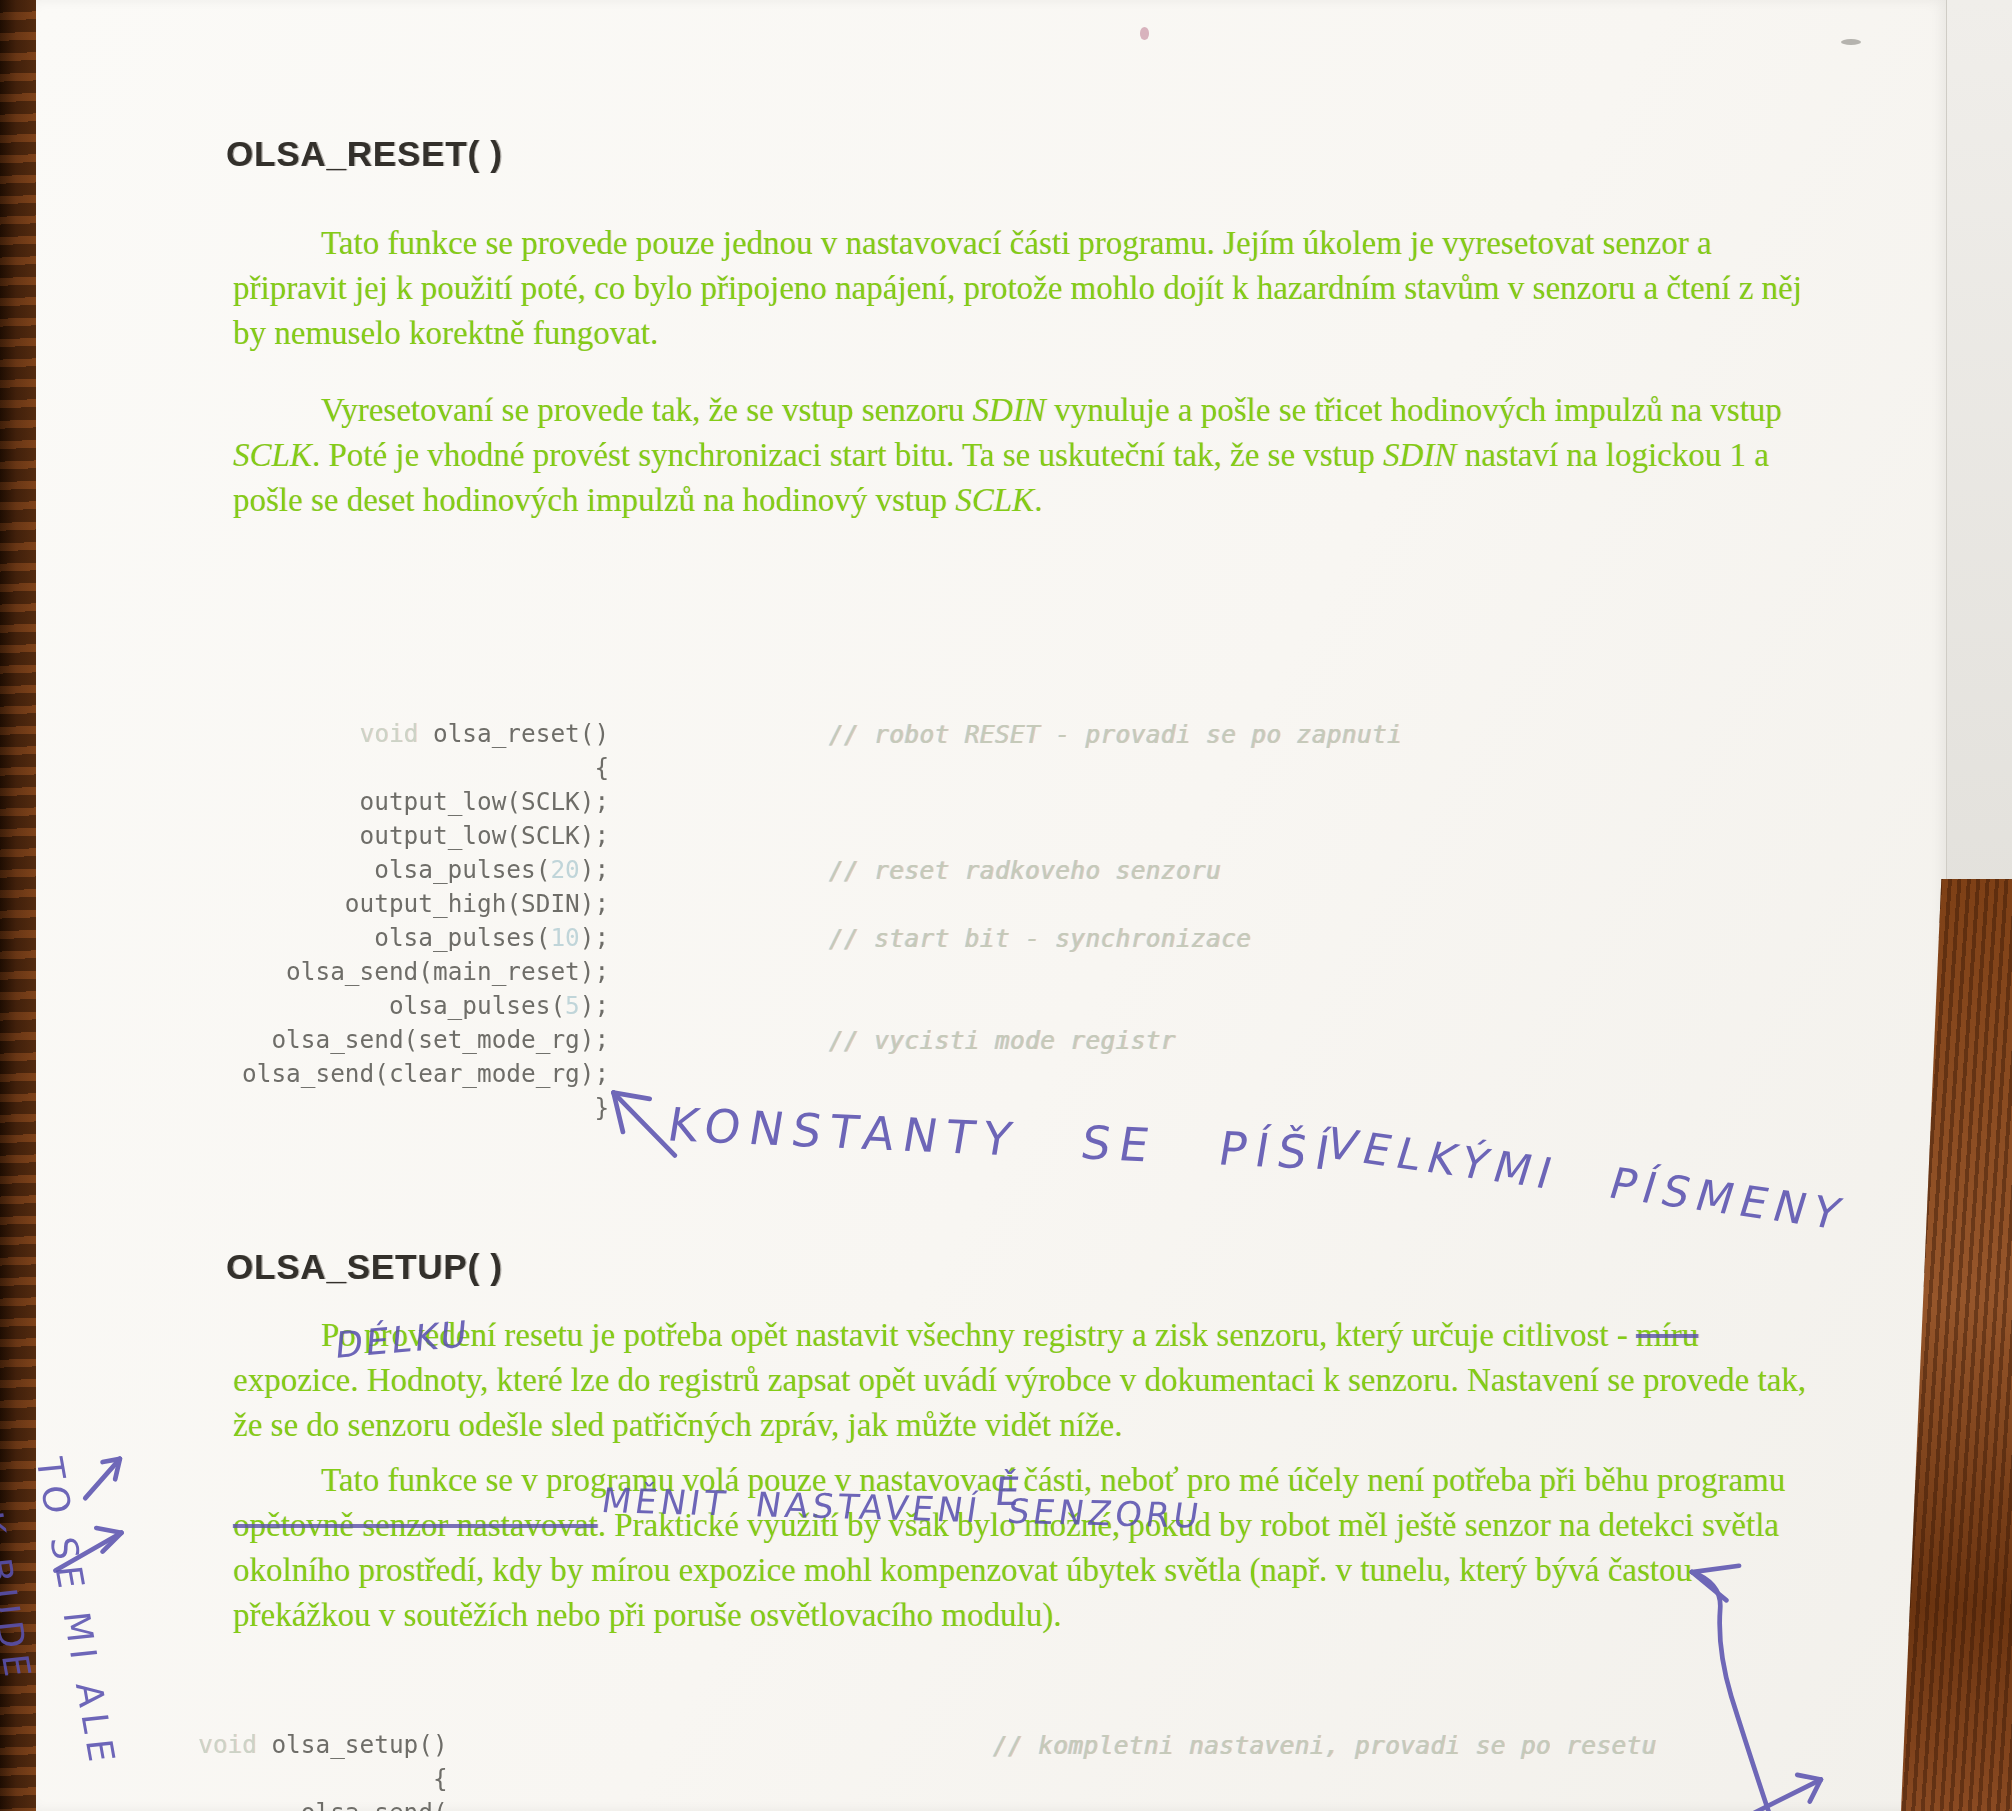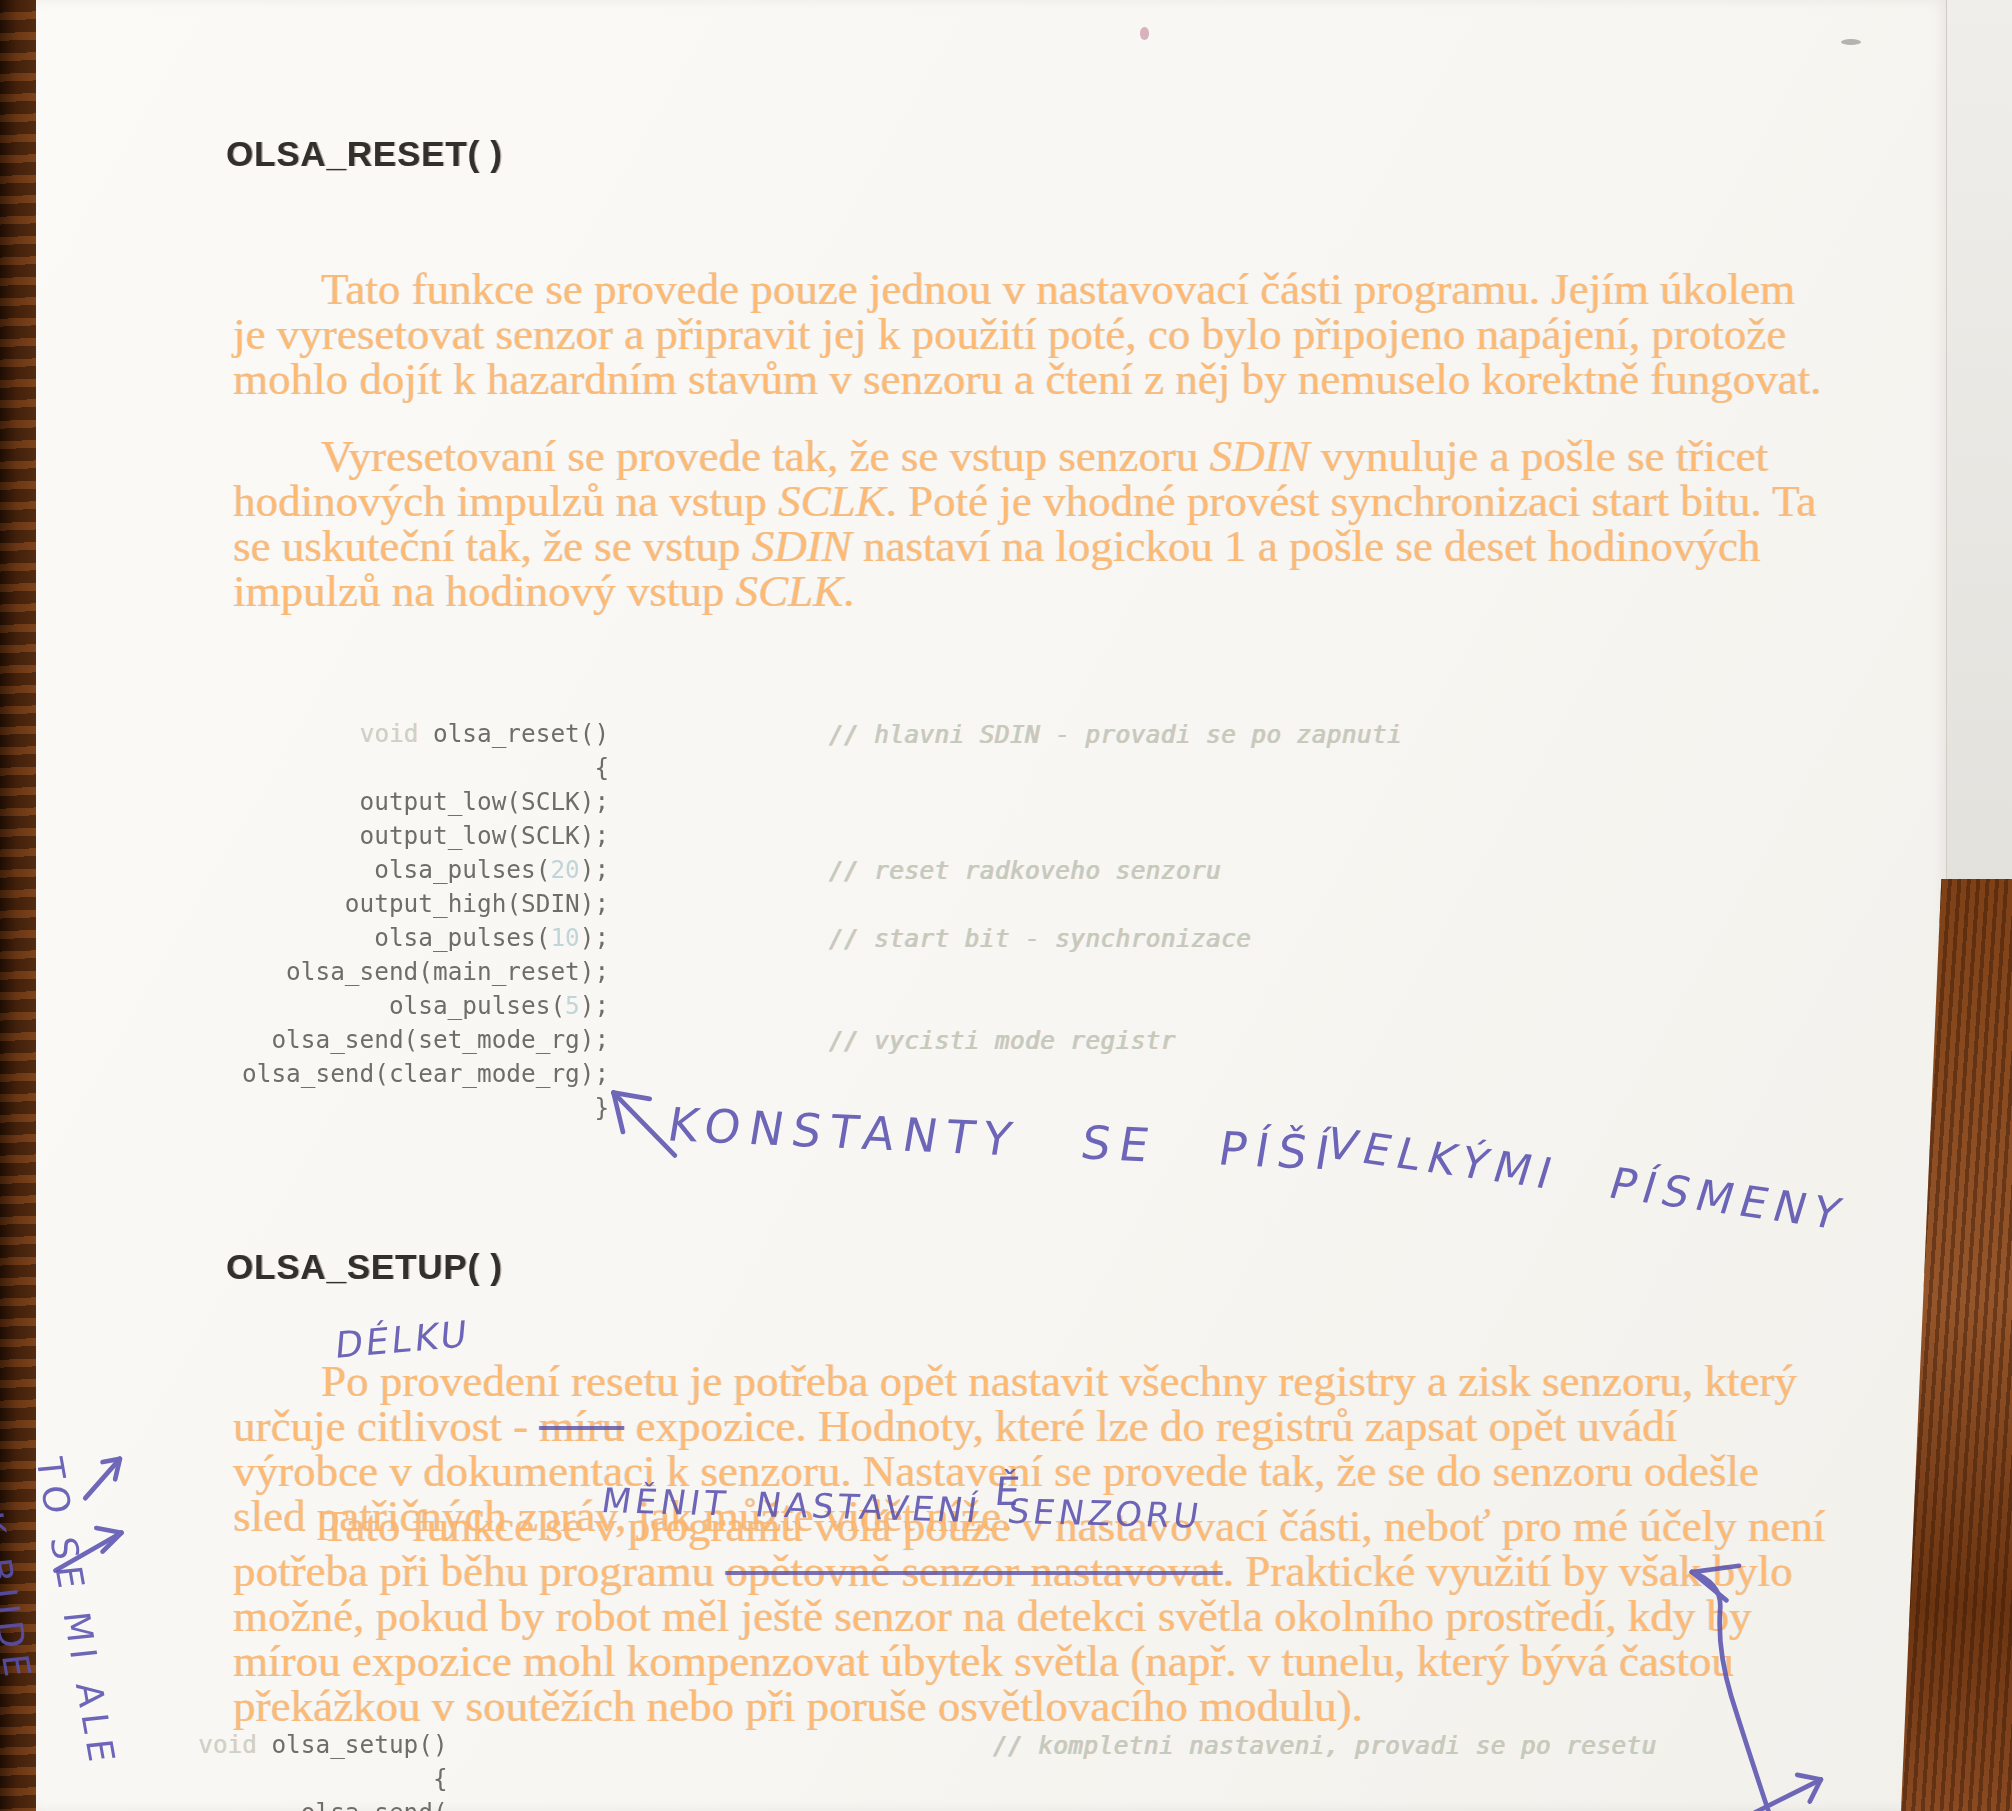--- a/index.html
+++ b/index.html
@@ -14,23 +14,23 @@
   .edge-strip{position:absolute;top:0;right:0;width:66px;height:904px;
       background:linear-gradient(180deg,#f0eeea,#e3e1dc);border-left:1.6px solid #cfccc5;}
   .wood-right{position:absolute;right:0;top:879px;width:112px;height:932px;
       background:repeating-linear-gradient(94deg,rgba(50,20,4,.42) 0 3.9px,rgba(0,0,0,0) 3.9px 9.4px),
                  linear-gradient(180deg,#7e4016,#96562b 45%,#6b3410 78%,#8a4a22);
       clip-path:polygon(36% 0,100% 0,100% 100%,0 100%);}
   .h1{position:absolute;font-family:"Liberation Sans",sans-serif;font-weight:700;font-size:35px;
       color:#33302b;letter-spacing:0.8px;text-shadow:1.2px 0 0 rgba(60,55,50,.4);}
   #h1{left:226px;top:134px}
   #h2{left:226px;top:1247px}
-  .para{position:absolute;left:233px;width:1596px;font-size:45px;line-height:45px;color:#fdba74;
+  .para{position:absolute;left:233px;width:1596px;font-size:33px;line-height:45px;color:#84cc16;
       text-indent:88px;
-      text-shadow:0.8px 0 0 rgba(160,90,70,.16),-0.8px 0 0 rgba(70,105,150,.14);margin-top:46px;}
+      text-shadow:0.8px 0 0 rgba(160,90,70,.16),-0.8px 0 0 rgba(70,105,150,.14);}
   #p1{top:221px}#p2{top:388px}#p3{top:614px}#p4{top:1313px}#p5{top:1458px}
   .codeblock{position:absolute;left:198px;font-family:"DejaVu Sans Mono","Liberation Mono",monospace;
       font-size:24.4px;color:#6e6d68;}
   #code1{top:719px}#code2{top:1730px}
   .code-line{position:relative;height:34px;white-space:pre;text-align:right;}
   .comment{position:absolute;top:0.8px;font-style:italic;color:#c5cab9;letter-spacing:0.4px;
       text-shadow:0.8px 0 rgba(190,130,120,.35),-0.8px 0 rgba(120,160,185,.3);}
   #code1 .comment{left:631px}
   #code2 .comment{left:795px}
   .kw{color:#ccd3c6;text-shadow:0.8px 0 rgba(200,140,130,.3);}
@@ -61,21 +61,21 @@
 <div class="page">
   <div class="wood-left"></div>
   <div class="paper"></div>
   <div class="edge-strip"></div>
   <div class="wood-right"></div>
 
   <div class="h1" id="h1">OLSA_RESET( )</div>
   <div class="para" id="p1"><span>Tato funkce se provede pouze jednou v nastavovací části programu. Jejím úkolem je vyresetovat senzor a připravit jej k použití poté, co bylo připojeno napájení, protože mohlo dojít k hazardním stavům v senzoru a čtení z něj by nemuselo korektně fungovat.</span></div>
   <div class="para" id="p2"><span>Vyresetovaní se provede tak, že se vstup senzoru </span><span class="it">SDIN</span><span> vynuluje a pošle se třicet hodinových impulzů na vstup </span><span class="it">SCLK</span><span>. Poté je vhodné provést synchronizaci start bitu. Ta se uskuteční tak, že se vstup </span><span class="it">SDIN</span><span> nastaví na logickou 1 a pošle se deset hodinových impulzů na hodinový vstup </span><span class="it">SCLK</span><span>.</span></div>
   <div class="codeblock" id="code1">
-      <div class="code-line"><span><span class="kw">void</span><span> olsa_reset()</span></span><span class="comment">// hlavni SDIN - provadi se po zapnuti</span></div>
+      <div class="code-line"><span><span class="kw">void</span><span> olsa_reset()</span></span><span class="comment">// robot RESET - provadi se po zapnuti</span></div>
       <div class="code-line"><span><span>{</span></span></div>
       <div class="code-line"><span><span>   output_low(SCLK);</span></span></div>
       <div class="code-line"><span><span>   output_low(SCLK);</span></span></div>
       <div class="code-line"><span><span>   olsa_pulses(</span><span class="num">20</span><span>);</span></span><span class="comment">// reset radkoveho senzoru</span></div>
       <div class="code-line"><span><span>   output_high(SDIN);</span></span></div>
       <div class="code-line"><span><span>   olsa_pulses(</span><span class="num">10</span><span>);</span></span><span class="comment">// start bit - synchronizace</span></div>
       <div class="code-line"><span><span>   olsa_send(main_reset);</span></span></div>
       <div class="code-line"><span><span>   olsa_pulses(</span><span class="num">5</span><span>);</span></span></div>
       <div class="code-line"><span><span>   olsa_send(set_mode_rg);</span></span><span class="comment">// vycisti mode registr</span></div>
       <div class="code-line"><span><span>   olsa_send(clear_mode_rg);</span></span></div>

